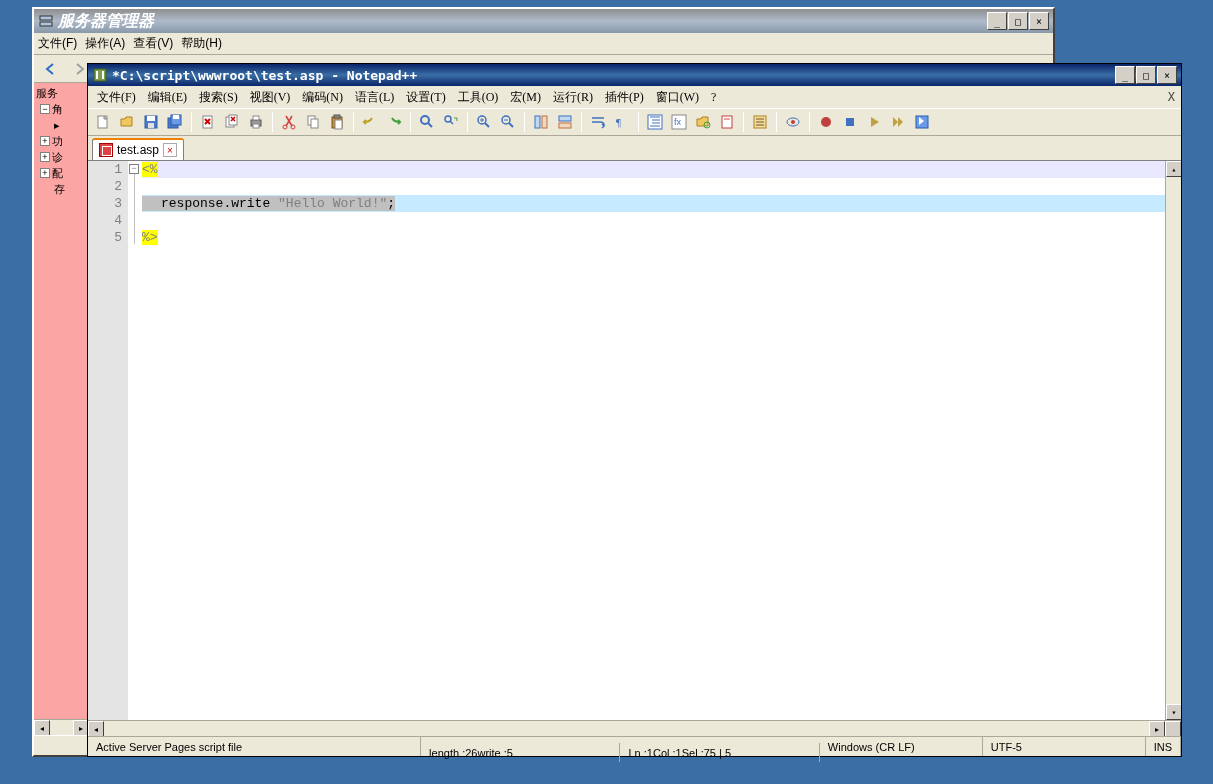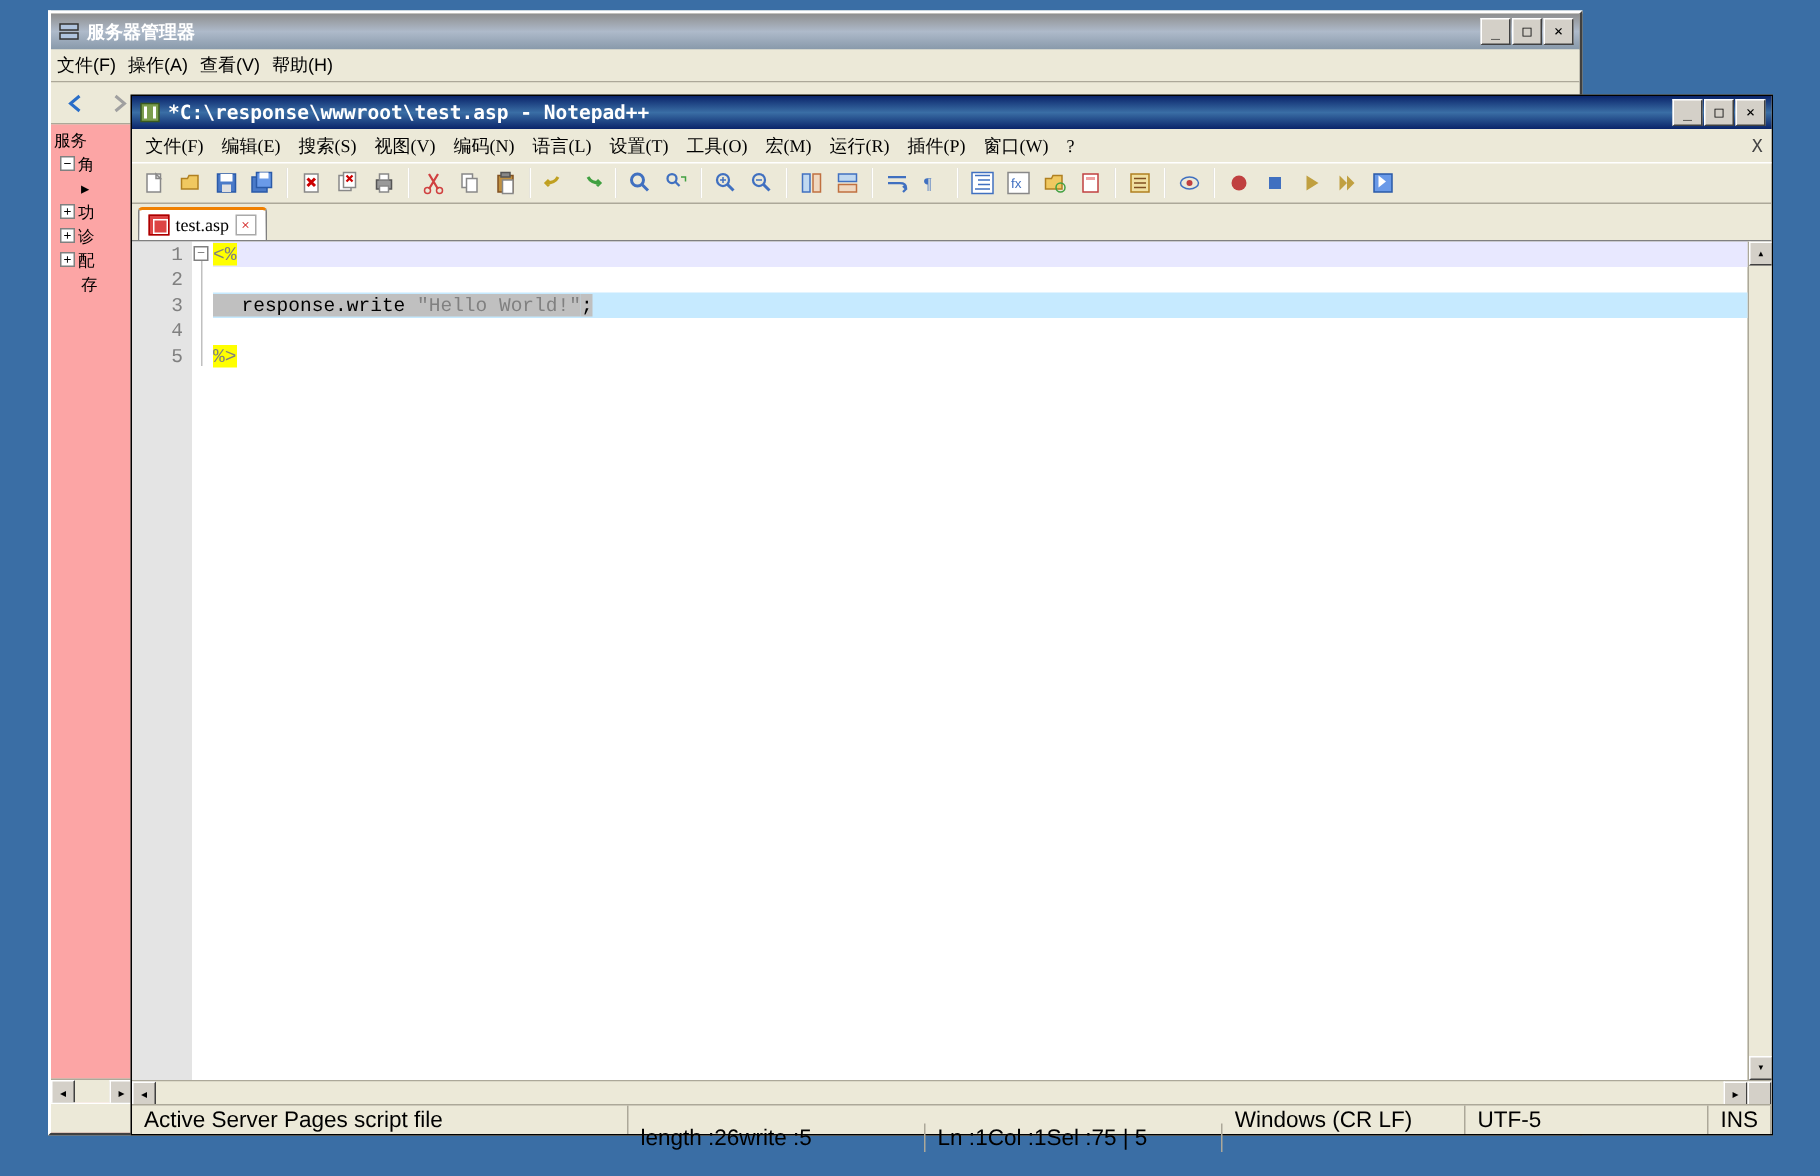--- a/index.html
+++ b/index.html
@@ -34,21 +34,21 @@
   color: #fff;
 }
 .bg-title-icon {
   width: 16px;
   height: 16px;
   display: inline-flex;
   align-items: center;
   justify-content: center;
   margin-right: 4px;
 }
-.bg-title { flex: 1; font-weight: bold; font-size: 12px; color:#fff; }
+.bg-title { flex: 1; font-weight: bold; font-size: 16px; color:#fff;font-style:italic; }
 .win-btn {
   width: 20px;
   height: 18px;
   background: #d4d0c8;
   border: 1px solid #fff;
   border-right-color:#404040;
   border-bottom-color:#404040;
   margin-left: 1px;
   display: inline-flex;
   align-items: center;
@@ -218,21 +218,21 @@
   background: #fff;
   border: 1px solid #808080;
   border-bottom: none;
   border-top: 2px solid #f08000;
   border-top-left-radius: 3px;
   border-top-right-radius: 3px;
   display: flex;
   align-items: center;
   padding: 0 6px;
   gap: 4px;
-  font-family: Liberation Serif, serif;
+  font-family: Liberation Sans, sans-serif;
   font-size: 12px;
   cursor: pointer;
 }
 .tab-mod-icon {
   width:14px; height:14px;
   background:#dd4444;
   border:1px solid #aa0000;
   position:relative;
 }
 .tab-mod-icon::after {
@@ -325,22 +325,22 @@
   flex-direction:column;
   border-left:1px solid #aca899;
 }
 .vscroll .track { flex:1; }
 
 .npp-statusbar {
   height: 20px;
   background: #ece9d8;
   border-top: 1px solid #aca899;
   display: flex;
-  align-items: flex-start;
-  font-size: 15px;
+  align-items: center;
+  font-size: 11px;
   font-family: Tahoma, sans-serif;
 }
 .sb-panel {
   height: 100%;
   display: flex;
   align-items: center;
   padding: 0 8px;
   border-right: 1px solid #aca899;
   white-space: nowrap;
 }
@@ -425,21 +425,21 @@
 
 <div class="npp-window">
   <div class="npp-titlebar">
     <span class="npp-icon">
       <svg width="14" height="14" viewBox="0 0 14 14">
           <rect x="1" y="1" width="12" height="12" fill="#7b9e4e" stroke="#3a5a1e"></rect>
           <rect x="3" y="3" width="2" height="8" fill="#fff"></rect>
           <rect x="9" y="3" width="2" height="8" fill="#fff"></rect>
         </svg>
     </span>
-    <span class="npp-title">*C:\response\wwwroot\test.asp - Notepad++</span>
+    <span class="npp-title">*C:\script\wwwroot\test.asp - Notepad++</span>
     <div class="npp-win-btns">
       <span class="win-btn">_</span>
       <span class="win-btn">□</span>
       <span class="win-btn">×</span>
     </div>
   </div>
   <span class="npp-close-x">X</span>
 
   <div class="npp-menubar">
     <span>文件(F)</span>

